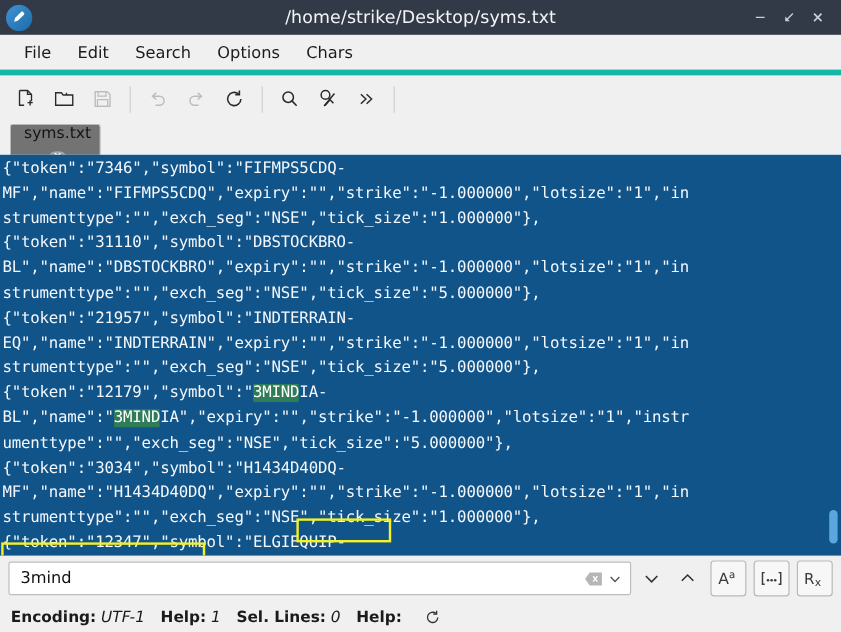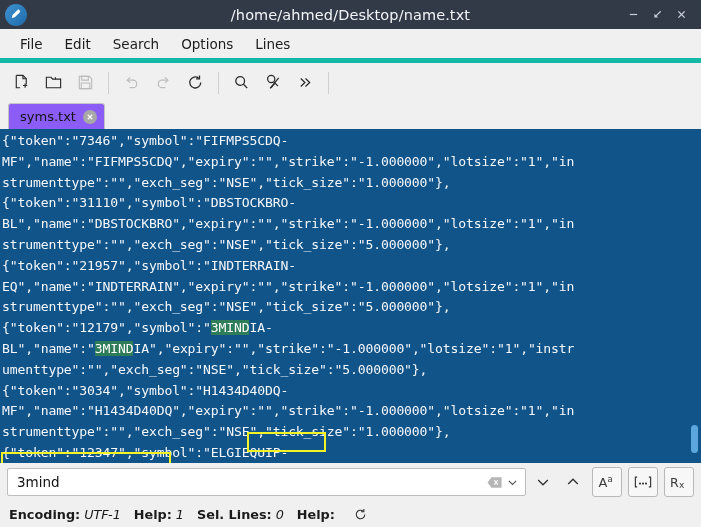--- a/index.html
+++ b/index.html
@@ -123,28 +123,29 @@
   .tabbar {
     height: 27px;
     background: #f0f0f0;
     display: flex;
     align-items: flex-end;
     padding-left: 8px;
     flex: 0 0 auto;
   }
   .tab {
     height: 25px;
-    background: #8b5cf6;
+    background: #737373;
     border: 1px solid #c4c4c4;
     border-bottom: none;
     border-radius: 3px 3px 0 0;
     display: flex;
     align-items: center;
     padding: 0 7px 0 11px;
     gap: 7px;
+    flex-direction: column;
   }
   .tab-label {
     font-size: 13px;
     color: #141414;
   }
   .tab-close {
     width: 14px;
     height: 14px;
     border-radius: 50%;
     background: #a8a8a8;
@@ -286,21 +287,21 @@
 <body>
 
 <div class="window">
 
   <div class="titlebar">
     <div class="app-icon">
       <svg width="14" height="14" viewBox="0 0 16 16">
         <path d="M11.6 2.2c-.5-.5-1.3-.5-1.8 0L4 8.1l-.8 3.4 3.4-.8 5.9-5.9c.5-.5.5-1.3 0-1.8l-.9-.8z" fill="#ffffff"></path>
       </svg>
     </div>
-    <div class="title-text">/home/ahmed/Desktop/name.txt</div>
+    <div class="title-text">/home/strike/Desktop/syms.txt</div>
     <div class="win-buttons">
       <div class="win-btn">
         <svg width="11" height="11" viewBox="0 0 12 12">
             <path d="M2 6h8" stroke="#c9ced8" stroke-width="1.3" fill="none"></path>
           </svg>
       </div>
       <div class="win-btn">
         <svg width="11" height="11" viewBox="0 0 12 12">
           <path d="M9.5 2.5 L3.6 8.4" stroke="#c9ced8" stroke-width="1.3" fill="none"></path>
           <path d="M2.6 5.2 L2.6 9.4 L6.8 9.4 Z" fill="#c9ced8"></path>
@@ -312,21 +313,21 @@
         </svg>
       </div>
     </div>
   </div>
 
   <div class="menubar">
     <div class="menu-item">File</div>
     <div class="menu-item">Edit</div>
     <div class="menu-item">Search</div>
     <div class="menu-item">Options</div>
-    <div class="menu-item">Lines</div>
+    <div class="menu-item">Chars</div>
   </div>
 
   <div class="toolbar">
     <div class="tb-btn">
       <svg width="19" height="19" viewBox="0 0 20 20">
         <path d="M4.5 2.5h7l3.5 3.5v6" stroke="currentColor" stroke-width="1.2" fill="none"></path>
         <path d="M4.5 2.5v13h4" stroke="currentColor" stroke-width="1.2" fill="none"></path>
         <path d="M11.5 2.5v3.5H15" stroke="currentColor" stroke-width="1.2" fill="none"></path>
         <path d="M11.5 13.2h4.6M13.8 11v4.6" stroke="currentColor" stroke-width="1.2" fill="none"></path>
       </svg>

